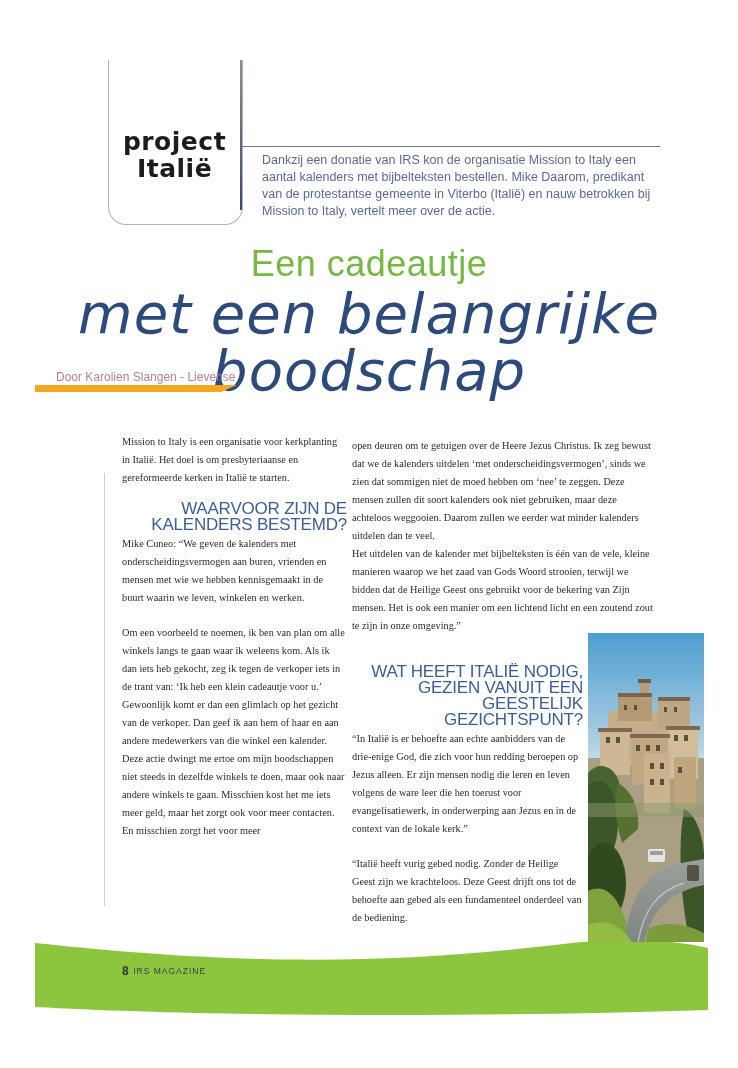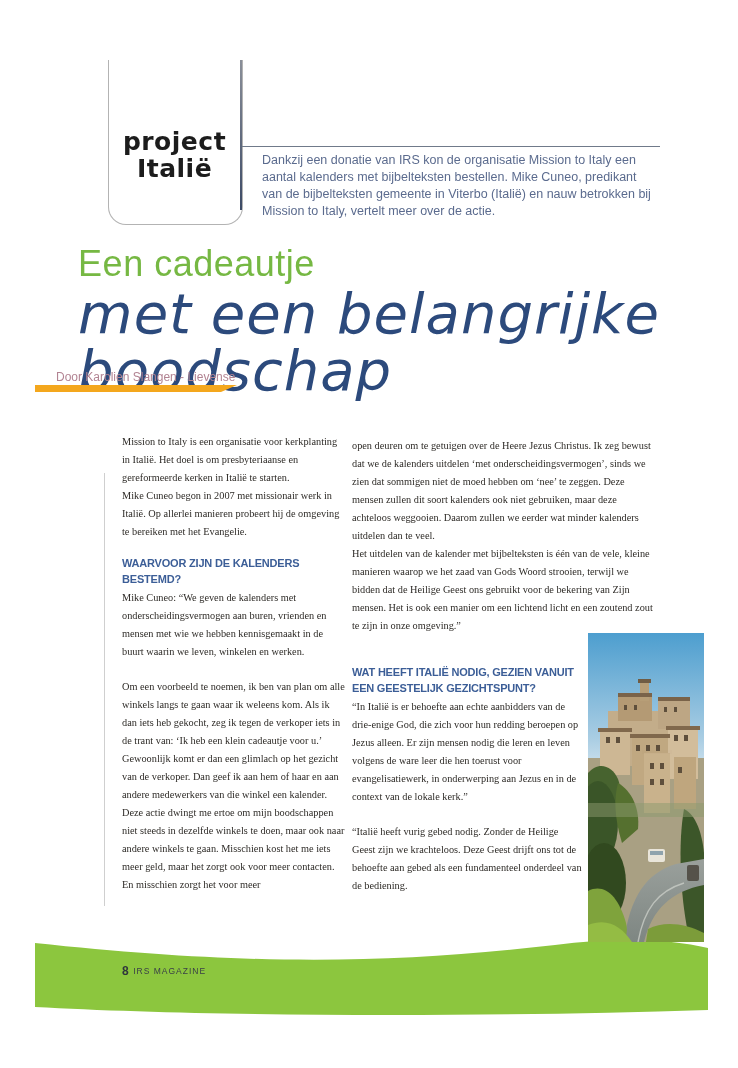--- a/index.html
+++ b/index.html
@@ -15,41 +15,41 @@
   .project-label{position:absolute;left:108px;top:128px;width:133px;text-align:center;
     font-family:"DejaVu Sans",sans-serif;font-weight:700;font-size:25px;line-height:1.08;
     color:#1c1c1c;letter-spacing:.5px;}
 
   
   .connector{position:absolute;left:242px;top:146px;width:418px;height:1px;background:#707a8a;}
   .intro{position:absolute;left:262px;top:152px;width:398px;
     font-size:12.5px;line-height:17px;color:#5b6b8e;}
 
   
-  .title-block{position:absolute;right:78px;top:243px;text-align:left;white-space:nowrap;}
+  .title-block{position:absolute;right:78px;top:243px;text-align:center;white-space:nowrap;}
   .title-green{font-size:36px;line-height:42px;color:#76b843;font-weight:400;letter-spacing:.5px;}
   .title-navy{font-family:"DejaVu Sans",sans-serif;font-style:italic;font-weight:500;
     font-size:56px;line-height:57px;color:#2c4a7c;letter-spacing:1px;}
 
   
   .byline{position:absolute;left:56px;top:370px;font-size:12px;color:#b28392;}
   .byline-bar{position:absolute;left:35px;top:385px;width:202px;height:7px;background:#f4a71d;
     clip-path:polygon(0 0,100% 0,calc(100% - 16px) 100%,0 100%);}
 
   
   .col-rule{position:absolute;left:104px;top:473px;width:1px;height:433px;background:#cfcfcf;}
   .body-col{position:absolute;font-family:"Liberation Serif",serif;font-size:10.3px;
     line-height:18px;color:#2e2b27;text-align:left;}
   .body-col p{margin:0;}
   .body-col p.gap{margin-top:17px;}
   .col-left{left:122px;top:433px;width:225px;}
   .col-right-a{left:352px;top:437px;width:303px;}
   .col-right-b{left:352px;top:652px;width:231px;}
-  h3.subhead{margin:14px 0 2px 0;font-family:"Liberation Sans",sans-serif;font-weight:700;
-    font-size:11px;line-height:16px;color:#3c5e97;letter-spacing:-.2px;}
+  h3.subhead{margin:14px 0 2px 0;font-family:"Liberation Sans",sans-serif;font-weight:400;
+    font-size:17px;line-height:16px;color:#3c5e97;letter-spacing:-.2px;text-align:right;}
   .col-right-b h3.subhead{margin-top:12px;}
 
   
   .photo{position:absolute;left:588px;top:633px;width:116px;height:309px;z-index:3;}
 
   
   .footer-band{position:absolute;left:0;top:920px;width:738px;height:110px;z-index:1;}
   .footer-text{position:absolute;top:961px;left:122px;z-index:4;color:#30363c;}
   .page-num{font-size:12px;font-weight:600;display:inline-block;vertical-align:middle;}
   .mag-name{font-size:8.5px;letter-spacing:1px;display:inline-block;vertical-align:middle;
@@ -61,36 +61,35 @@
 <div class="page">
 
   <div class="project-box"></div>
   <div class="navy-edge"></div>
   <div class="project-label">
     <div>project</div>
     <div>Italië</div>
   </div>
 
   <div class="connector"></div>
-  <div class="intro">Dankzij een donatie van IRS kon de organisatie Mission to Italy een aantal kalenders met bijbelteksten bestellen. Mike Cuneo, predikant van de bijbelteksten gemeente in Viterbo (Italië) en nauw betrokken bij Mission to Italy, vertelt meer over de actie.</div>
+  <div class="intro">Dankzij een donatie van IRS kon de organisatie Mission to Italy een aantal kalenders met bijbelteksten bestellen. Mike Daarom, predikant van de protestantse gemeente in Viterbo (Italië) en nauw betrokken bij Mission to Italy, vertelt meer over de actie.</div>
 
   <div class="title-block">
     <div class="title-green">Een cadeautje</div>
     <div class="title-navy">met een belangrijke</div>
     <div class="title-navy">boodschap</div>
   </div>
 
   <div class="byline">Door Karolien Slangen - Lievense</div>
   <div class="byline-bar"></div>
 
   <div class="col-rule"></div>
 
   <div class="body-col col-left">
     <p>Mission to Italy is een organisatie voor kerkplanting in Italië. Het doel is om presbyteriaanse en gereformeerde kerken in Italië te starten.</p>
-    <p>Mike Cuneo begon in 2007 met missionair werk in Italië. Op allerlei manieren probeert hij de omgeving te bereiken met het Evangelie.</p>
     <h3 class="subhead">WAARVOOR ZIJN DE KALENDERS BESTEMD?</h3>
     <p>Mike Cuneo: “We geven de kalenders met onderscheidingsvermogen aan buren, vrienden en mensen met wie we hebben kennisgemaakt in de buurt waarin we leven, winkelen en werken.</p>
     <p class="gap">Om een voorbeeld te noemen, ik ben van plan om alle winkels langs te gaan waar ik weleens kom. Als ik dan iets heb gekocht, zeg ik tegen de verkoper iets in de trant van: ‘Ik heb een klein cadeautje voor u.’ Gewoonlijk komt er dan een glimlach op het gezicht van de verkoper. Dan geef ik aan hem of haar en aan andere medewerkers van die winkel een kalender. Deze actie dwingt me ertoe om mijn boodschappen niet steeds in dezelfde winkels te doen, maar ook naar andere winkels te gaan. Misschien kost het me iets meer geld, maar het zorgt ook voor meer contacten. En misschien zorgt het voor meer</p>
   </div>
 
   <div class="body-col col-right-a">
     <p>open deuren om te getuigen over de Heere Jezus Christus. Ik zeg bewust dat we de kalenders uitdelen ‘met onderscheidingsvermogen’, sinds we zien dat sommigen niet de moed hebben om ‘nee’ te zeggen. Deze mensen zullen dit soort kalenders ook niet gebruiken, maar deze achteloos weggooien. Daarom zullen we eerder wat minder kalenders uitdelen dan te veel.</p>
     <p>Het uitdelen van de kalender met bijbelteksten is één van de vele, kleine manieren waarop we het zaad van Gods Woord strooien, terwijl we bidden dat de Heilige Geest ons gebruikt voor de bekering van Zijn mensen. Het is ook een manier om een lichtend licht en een zoutend zout te zijn in onze omgeving.”</p>
   </div>
 

